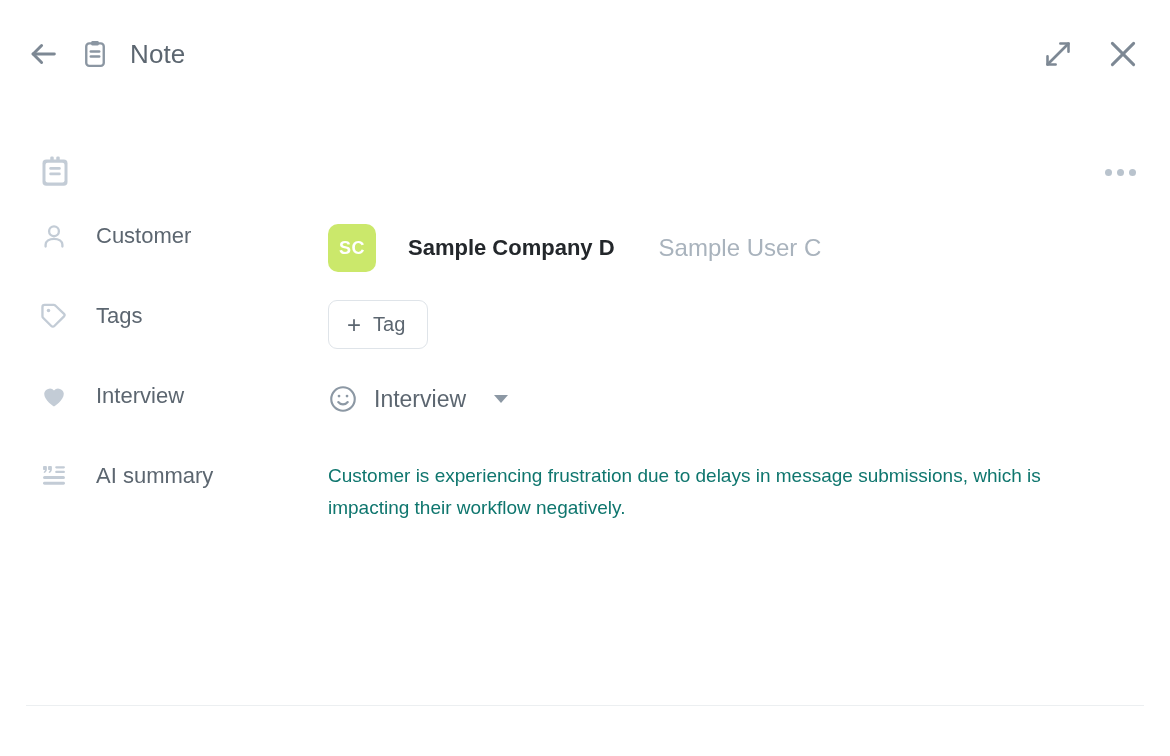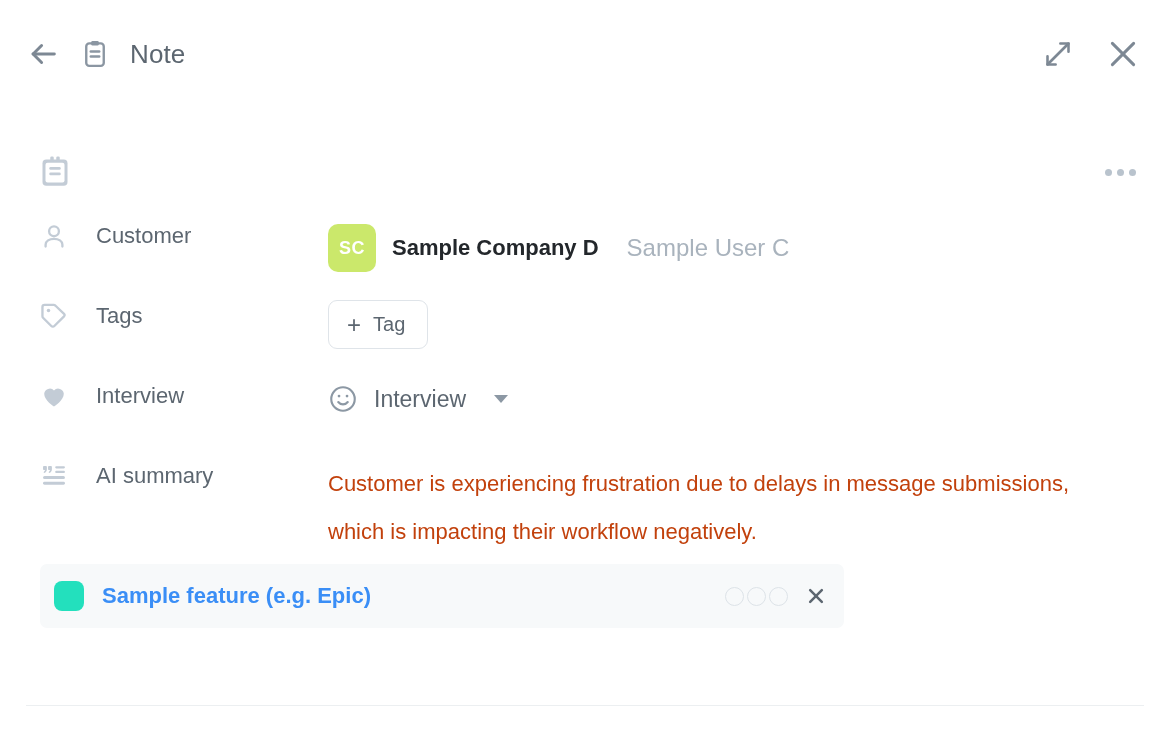--- a/index.html
+++ b/index.html
@@ -111,21 +111,21 @@
   .field-value {
     flex: 1;
     padding-top: 6px;
     min-width: 0;
   }
 
   
   .customer-value {
     display: flex;
     align-items: center;
-    gap: 16px;
+    gap: 32px;
     padding-top: 10px;
   }
   .avatar {
     width: 48px; height: 48px;
     border-radius: 10px;
     display: flex; align-items: center; justify-content: center;
     color: #ffffff;
     font-size: 18px;
     font-weight: 600;
     letter-spacing: .4px;
@@ -183,23 +183,23 @@
   .caret {
     width: 0; height: 0;
     border-left: 7px solid transparent;
     border-right: 7px solid transparent;
     border-top: 8px solid #8c98a4;
     margin-left: 12px;
   }
 
   
   .summary-text {
-    font-size: 22px;
-    line-height: 48px;
-    color: #c2410c;
+    font-size: 19px;
+    line-height: 32px;
+    color: #0f766e;
     max-width: 775px;
     padding-top: 6px;
   }
   .ai-row { min-height: 110px; }
 
   
   .links-row { min-height: 96px; }
   .link-chip {
     display: flex;
     align-items: center;
@@ -370,34 +370,17 @@
         <rect x="2.6" y="17" width="18.8" height="2.4" rx="1.2" fill="#c3ccd6"></rect>
       </svg>
       <span>AI summary</span>
     </div>
     <div class="field-value">
       <div class="summary-text">Customer is experiencing frustration due to delays in message submissions, which is impacting their workflow negatively.</div>
     </div>
   </div>
 
   <div class="field-row links-row">
-    <div class="field-value">
-      <div class="link-chip">
-        <span class="link-swatch" style="background: rgb(35, 224, 189);"></span>
-        <span class="link-text">Sample feature (e.g. Epic)</span>
-        <span class="link-actions">
-          <span class="circles">
-            <i></i>
-            <i></i>
-            <i></i>
-          </span>
-          <svg class="link-close" viewBox="0 0 24 24" fill="none" stroke="#5c6670" stroke-width="3" stroke-linecap="round">
-            <line x1="5" y1="5" x2="19" y2="19"></line>
-            <line x1="19" y1="5" x2="5" y2="19"></line>
-          </svg>
-        </span>
-      </div>
-    </div>
   </div>
 
 </div>
 
 <div class="divider"></div>
 
 </body></html>

